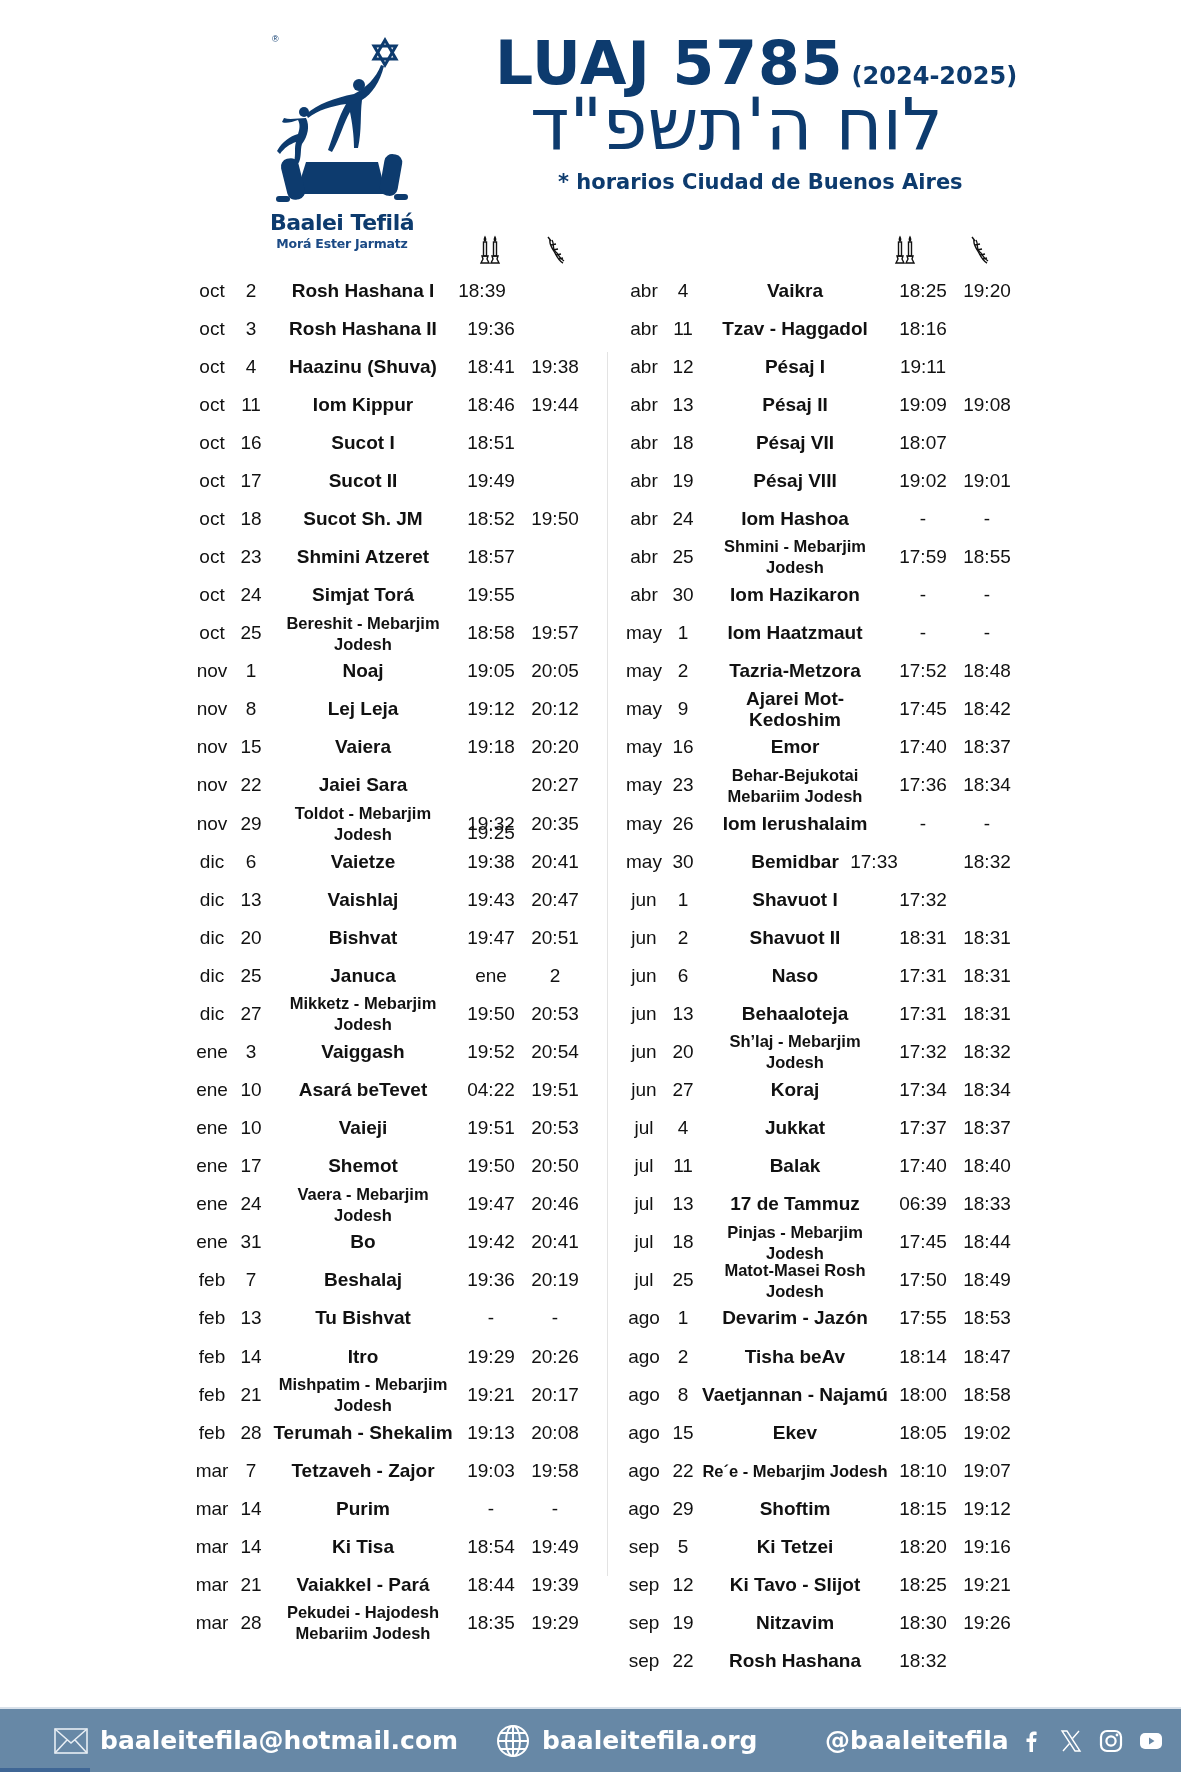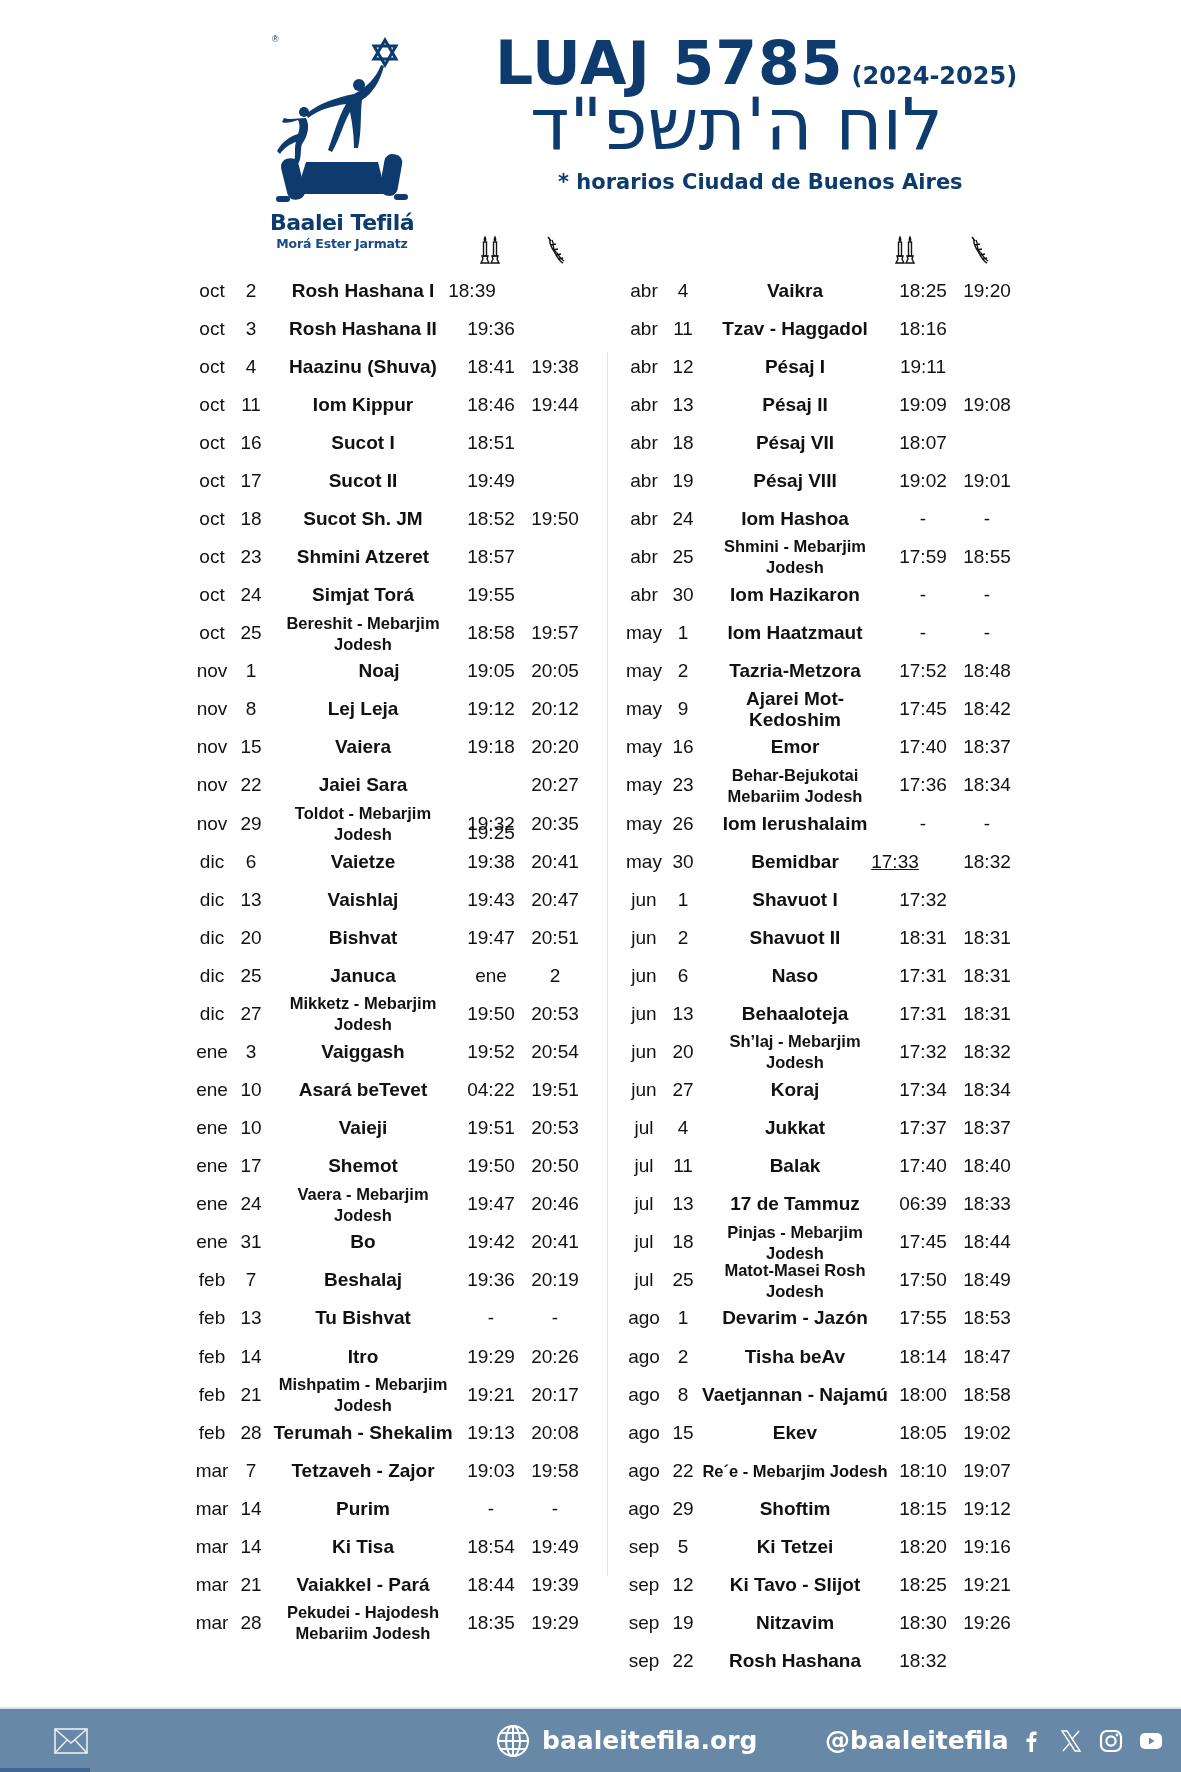--- a/index.html
+++ b/index.html
@@ -139,21 +139,21 @@
         <path d="M8,10 L13,9 M10,15 L15,14 M13,20 L18,19 M16,24 L20,23"></path>
   </g>
     </svg>
 </div>
 
 <div id="left-table">
     <div class="row" style="left: 0px; top: 272px; width: 0px;">
       <div class="cell c-month" style="left: 190px;">oct</div>
       <div class="cell c-day" style="left: 233px;">2</div>
       <div class="cell c-name" style="left: 268px;">Rosh Hashana I</div>
-      <div class="cell c-t1" style="left: 440px;">18:39</div>
+      <div class="cell c-t1" style="left: 450px;">18:39</div>
       <div class="cell c-t2" style="left: 523px;"></div>
     </div>
     <div class="row" style="left: 0px; top: 310.07px; width: 0px;">
       <div class="cell c-month" style="left: 190px;">oct</div>
       <div class="cell c-day" style="left: 233px;">3</div>
       <div class="cell c-name" style="left: 268px;">Rosh Hashana II</div>
       <div class="cell c-t1" style="left: 459px;">19:36</div>
       <div class="cell c-t2" style="left: 523px;"></div>
     </div>
     <div class="row" style="left: 0px; top: 348.14px; width: 0px;">
@@ -208,21 +208,21 @@
     <div class="row" style="left: 0px; top: 614.63px; width: 0px;">
       <div class="cell c-month" style="left: 190px;">oct</div>
       <div class="cell c-day" style="left: 233px;">25</div>
       <div class="cell c-name two" style="left: 268px;">Bereshit - Mebarjim Jodesh</div>
       <div class="cell c-t1" style="left: 459px;">18:58</div>
       <div class="cell c-t2" style="left: 523px;">19:57</div>
     </div>
     <div class="row" style="left: 0px; top: 652.7px; width: 0px;">
       <div class="cell c-month" style="left: 190px;">nov</div>
       <div class="cell c-day" style="left: 233px;">1</div>
-      <div class="cell c-name" style="left: 284px; text-align: center;">Noaj</div>
+      <div class="cell c-name" style="left: 268px; text-align: center;">Noaj</div>
       <div class="cell c-t1" style="left: 459px;">19:05</div>
       <div class="cell c-t2" style="left: 523px;">20:05</div>
     </div>
     <div class="row" style="left: 0px; top: 690.77px; width: 0px;">
       <div class="cell c-month" style="left: 190px;">nov</div>
       <div class="cell c-day" style="left: 233px;">8</div>
       <div class="cell c-name" style="left: 268px;">Lej Leja</div>
       <div class="cell c-t1" style="left: 459px;">19:12</div>
       <div class="cell c-t2" style="left: 523px;">20:12</div>
     </div>
@@ -499,21 +499,21 @@
       <div class="cell c-month" style="left: 622px;">may</div>
       <div class="cell c-day" style="left: 665px;">26</div>
       <div class="cell c-name" style="left: 700px;">Iom Ierushalaim</div>
       <div class="cell c-t1" style="left: 891px;">-</div>
       <div class="cell c-t2" style="left: 955px;">-</div>
     </div>
     <div class="row" style="left: 0px; top: 843.05px; width: 0px;">
       <div class="cell c-month" style="left: 622px;">may</div>
       <div class="cell c-day" style="left: 665px;">30</div>
       <div class="cell c-name" style="left: 700px;">Bemidbar</div>
-      <div class="cell c-t1" style="left: 863px; text-decoration: underline;">17:33</div>
+      <div class="cell c-t1" style="left: 842px;">17:33</div>
       <div class="cell c-t2" style="left: 955px;">18:32</div>
     </div>
     <div class="row" style="left: 0px; top: 881.12px; width: 0px;">
       <div class="cell c-month" style="left: 622px;">jun</div>
       <div class="cell c-day" style="left: 665px;">1</div>
       <div class="cell c-name" style="left: 700px;">Shavuot I</div>
       <div class="cell c-t1" style="left: 891px;">17:32</div>
       <div class="cell c-t2" style="left: 955px;"></div>
     </div>
     <div class="row" style="left: 0px; top: 919.19px; width: 0px;">
@@ -657,20 +657,21 @@
       <div class="cell c-t2" style="left: 955px;"></div>
     </div>
   </div>
 
 <div class="abs footer">
   <div class="f-item" style="left:54px">
     <svg width="34" height="26" viewBox="0 0 34 26">
       <rect x="1" y="1" width="32" height="24" fill="none" stroke="#e8eef4" stroke-width="1.6"></rect>
       <path d="M1,1 L17,15 L33,1 M1,25 L13,12 M33,25 L21,12" fill="none" stroke="#e8eef4" stroke-width="1.6"></path>
     </svg>
+    <span>baaleitefila@hotmail.com</span>
   </div>
   <div class="f-item" style="left:825px">
     <span>@baaleitefila</span>
   </div>
   <div class="f-item" style="left:496px">
     <svg width="34" height="34" viewBox="0 0 34 34">
       <g fill="none" stroke="#fff" stroke-width="2">
         <circle cx="17" cy="17" r="15"></circle>
           <ellipse cx="17" cy="17" rx="7" ry="15"></ellipse>
         <path d="M17,2 L17,32 M2,17 L32,17 M5,9 L29,9 M5,25 L29,25"></path>

